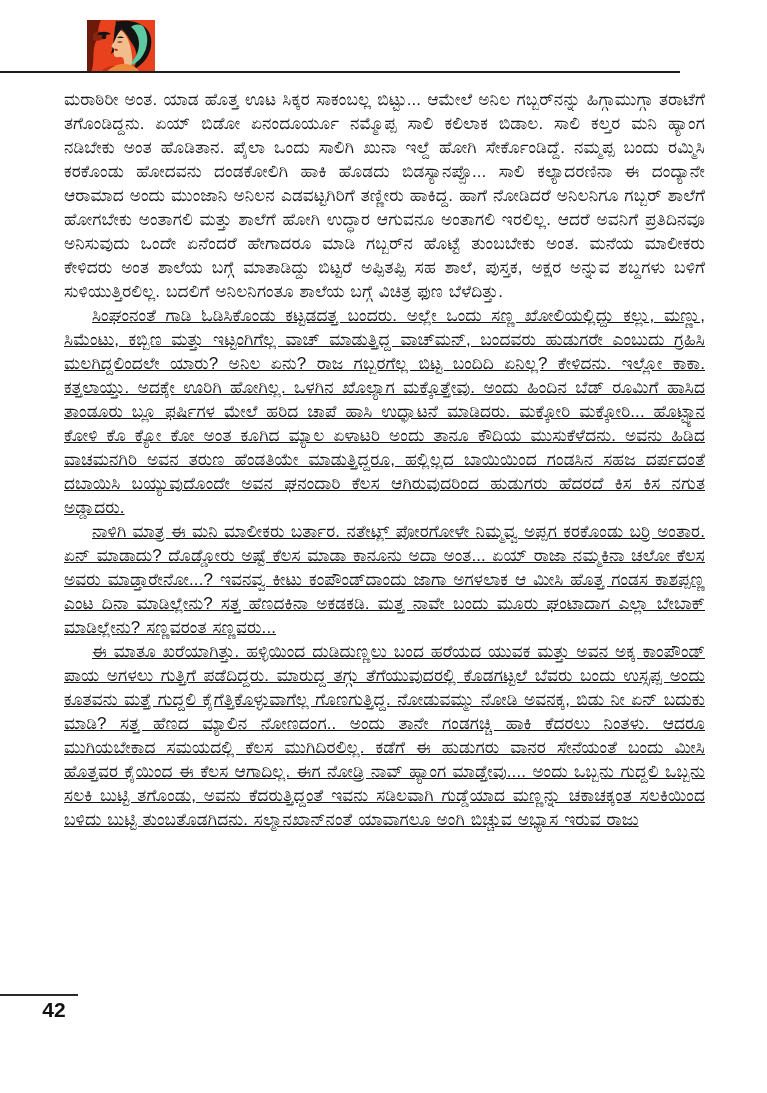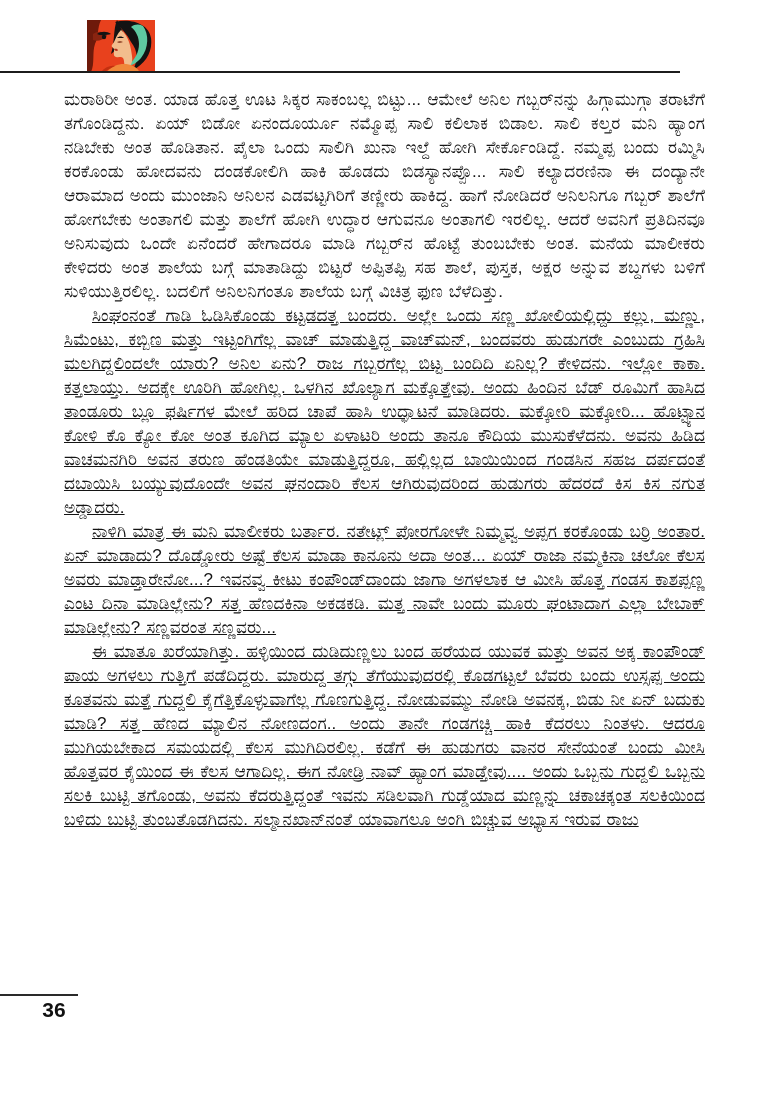--- a/index.html
+++ b/index.html
@@ -94,15 +94,15 @@
   <div class="header-rule"></div>
 
   <div class="body-text">
     <p>ಮರಾಠಿರೀ ಅಂತ. ಯಾಡ ಹೊತ್ತ ಊಟ ಸಿಕ್ಕರ ಸಾಕಂಬಲ್ಲ ಬಿಟ್ಟು... ಆಮೇಲೆ ಅನಿಲ ಗಬ್ಬರ್‌ನನ್ನು ಹಿಗ್ಗಾಮುಗ್ಗಾ ತರಾಟೆಗೆ ತಗೊಂಡಿದ್ದನು. ಏಯ್ ಬಿಡೋ ಏನಂದೂರ್ಯೂ ನಮ್ಮೊಪ್ಪ ಸಾಲಿ ಕಲಿಲಾಕ ಬಿಡಾಲ. ಸಾಲಿ ಕಲ್ತರ ಮನಿ ಹ್ಯಾಂಗ ನಡಿಬೇಕು ಅಂತ ಹೊಡಿತಾನ. ಪೈಲಾ ಒಂದು ಸಾಲಿಗಿ ಖುನಾ ಇಲ್ದೆ ಹೋಗಿ ಸೇರ್ಕೊಂಡಿದ್ದೆ. ನಮ್ಮಪ್ಪ ಬಂದು ರಮ್ಮಿಸಿ ಕರಕೊಂಡು ಹೋದವನು ದಂಡಕೋಲಿಗಿ ಹಾಕಿ ಹೊಡದು ಬಿಡಸ್ಯಾನಪ್ಪೊ... ಸಾಲಿ ಕಲ್ಯಾದರಣಿನಾ ಈ ದಂದ್ಯಾನೇ ಆರಾಮಾದ ಅಂದು ಮುಂಜಾನಿ ಅನಿಲನ ಎಡವಟ್ಟಗಿರಿಗೆ ತಣ್ಣೀರು ಹಾಕಿದ್ದ. ಹಾಗೆ ನೋಡಿದರೆ ಅನಿಲನಿಗೂ ಗಬ್ಬರ್ ಶಾಲೆಗೆ ಹೋಗಬೇಕು ಅಂತಾಗಲಿ ಮತ್ತು ಶಾಲೆಗೆ ಹೋಗಿ ಉದ್ಧಾರ ಆಗುವನೂ ಅಂತಾಗಲಿ ಇರಲಿಲ್ಲ. ಆದರೆ ಅವನಿಗೆ ಪ್ರತಿದಿನವೂ ಅನಿಸುವುದು ಒಂದೇ ಏನೆಂದರೆ ಹೇಗಾದರೂ ಮಾಡಿ ಗಬ್ಬರ್‌ನ ಹೊಟ್ಟೆ ತುಂಬಬೇಕು ಅಂತ. ಮನೆಯ ಮಾಲೀಕರು ಕೇಳಿದರು ಅಂತ ಶಾಲೆಯ ಬಗ್ಗೆ ಮಾತಾಡಿದ್ದು ಬಿಟ್ಟರೆ ಅಪ್ಪಿತಪ್ಪಿ ಸಹ ಶಾಲೆ, ಪುಸ್ತಕ, ಅಕ್ಷರ ಅನ್ನುವ ಶಬ್ದಗಳು ಬಳಿಗೆ ಸುಳಿಯುತ್ತಿರಲಿಲ್ಲ. ಬದಲಿಗೆ ಅನಿಲನಿಗಂತೂ ಶಾಲೆಯ ಬಗ್ಗೆ ವಿಚಿತ್ರ ಫುಣ ಬೆಳೆದಿತ್ತು.</p>
     <p class="indented">ಸಿಂಘಂನಂತೆ ಗಾಡಿ ಓಡಿಸಿಕೊಂಡು ಕಟ್ಟಡದತ್ತ ಬಂದರು. ಅಲ್ಲೇ ಒಂದು ಸಣ್ಣ ಖೋಲಿಯಲ್ಲಿದ್ದು ಕಲ್ಲು, ಮಣ್ಣು, ಸಿಮೆಂಟು, ಕಬ್ಬಿಣ ಮತ್ತು ಇಟ್ಟಂಗಿಗೆಲ್ಲ ವಾಚ್ ಮಾಡುತ್ತಿದ್ದ ವಾಚ್‌ಮನ್, ಬಂದವರು ಹುಡುಗರೇ ಎಂಬುದು ಗ್ರಹಿಸಿ ಮಲಗಿದ್ದಲಿಂದಲೇ ಯಾರು? ಅನಿಲ ಏನು? ರಾಜ ಗಬ್ಬರಗೆಲ್ಲ ಬಿಟ್ಟ ಬಂದಿದಿ ಏನಿಲ್ಲ? ಕೇಳಿದನು. ಇಲ್ಲೋ ಕಾಕಾ. ಕತ್ತಲಾಯ್ತು. ಅದಕ್ಕೇ ಊರಿಗಿ ಹೋಗಿಲ್ಲ. ಒಳಗಿನ ಖೊಲ್ಯಾಗ ಮಕ್ಕೊತ್ತೇವು. ಅಂದು ಹಿಂದಿನ ಬೆಡ್ ರೂಮಿಗೆ ಹಾಸಿದ ತಾಂಡೂರು ಬ್ಲೂ ಫರ್ಷಿಗಳ ಮೇಲೆ ಹರಿದ ಚಾಪೆ ಹಾಸಿ ಉದ್ಘಾಟನೆ ಮಾಡಿದರು. ಮಕ್ಕೋರಿ ಮಕ್ಕೋರಿ... ಹೊಟ್ಟ್ಯಾನ ಕೋಳಿ ಕೊ ಕ್ಯೋ ಕೋ ಅಂತ ಕೂಗಿದ ಮ್ಯಾಲ ಏಳಾಟರಿ ಅಂದು ತಾನೂ ಕೌದಿಯ ಮುಸುಕೆಳೆದನು. ಅವನು ಹಿಡಿದ ವಾಚಮನಗಿರಿ ಅವನ ತರುಣ ಹೆಂಡತಿಯೇ ಮಾಡುತ್ತಿದ್ದರೂ, ಹಲ್ಲಿಲ್ಲದ ಬಾಯಿಯಿಂದ ಗಂಡಸಿನ ಸಹಜ ದರ್ಪದಂತೆ ದಬಾಯಿಸಿ ಬಯ್ಯುವುದೊಂದೇ ಅವನ ಘನಂದಾರಿ ಕೆಲಸ ಆಗಿರುವುದರಿಂದ ಹುಡುಗರು ಹೆದರದೆ ಕಿಸ ಕಿಸ ನಗುತ ಅಡ್ಡಾದರು.</p>
     <p class="indented">ನಾಳಿಗಿ ಮಾತ್ರ ಈ ಮನಿ ಮಾಲೀಕರು ಬರ್ತಾರ. ನತೇಟ್ಲ್ ಪೋರಗೋಳೇ ನಿಮ್ಮವ್ವ ಅಪ್ಪಗ ಕರಕೊಂಡು ಬರ್ರಿ ಅಂತಾರ. ಏನ್ ಮಾಡಾದು? ದೊಡ್ಡೋರು ಅಷ್ಟೆ ಕೆಲಸ ಮಾಡಾ ಕಾನೂನು ಅದಾ ಅಂತ... ಏಯ್ ರಾಜಾ ನಮ್ಮಕಿನಾ ಚಲೋ ಕೆಲಸ ಅವರು ಮಾಡ್ತಾರೇನೋ...? ಇವನವ್ವ ಕೀಟು ಕಂಪೌಂಡ್‌ದಾಂದು ಜಾಗಾ ಅಗಳಲಾಕ ಆ ಮೀಸಿ ಹೊತ್ತ ಗಂಡಸ ಕಾಶಪ್ಪಣ್ಣ ಎಂಟ ದಿನಾ ಮಾಡಿಲ್ಲೇನು? ಸತ್ತ ಹೆಣದಕಿನಾ ಅಕಡಕಡಿ. ಮತ್ತ ನಾವೇ ಬಂದು ಮೂರು ಘಂಟಾದಾಗ ಎಲ್ಲಾ ಬೇಬಾಕ್ ಮಾಡಿಲ್ಲೇನು? ಸಣ್ಣವರಂತ ಸಣ್ಣವರು...</p>
     <p class="indented">ಈ ಮಾತೂ ಖರೆಯಾಗಿತ್ತು. ಹಳ್ಳಿಯಿಂದ ದುಡಿದುಣ್ಣಲು ಬಂದ ಹರೆಯದ ಯುವಕ ಮತ್ತು ಅವನ ಅಕ್ಕ ಕಾಂಪೌಂಡ್ ಪಾಯ ಅಗಳಲು ಗುತ್ತಿಗೆ ಪಡೆದಿದ್ದರು. ಮಾರುದ್ದ ತಗ್ಗು ತೆಗೆಯುವುದರಲ್ಲಿ ಕೊಡಗಟ್ಟಲೆ ಬೆವರು ಬಂದು ಉಸ್ಸಪ್ಪ ಅಂದು ಕೂತವನು ಮತ್ತೆ ಗುದ್ದಲಿ ಕೈಗೆತ್ತಿಕೊಳ್ಳುವಾಗೆಲ್ಲ ಗೊಣಗುತ್ತಿದ್ದ. ನೋಡುವಮ್ಮು ನೋಡಿ ಅವನಕ್ಕ, ಬಿಡು ನೀ ಏನ್ ಬದುಕು ಮಾಡಿ? ಸತ್ತ ಹೆಣದ ಮ್ಯಾಲಿನ ನೋಣದಂಗ.. ಅಂದು ತಾನೇ ಗಂಡಗಚ್ಚಿ ಹಾಕಿ ಕೆದರಲು ನಿಂತಳು. ಆದರೂ ಮುಗಿಯಬೇಕಾದ ಸಮಯದಲ್ಲಿ ಕೆಲಸ ಮುಗಿದಿರಲಿಲ್ಲ. ಕಡೆಗೆ ಈ ಹುಡುಗರು ವಾನರ ಸೇನೆಯಂತೆ ಬಂದು ಮೀಸಿ ಹೊತ್ತವರ ಕೈಯಿಂದ ಈ ಕೆಲಸ ಆಗಾದಿಲ್ಲ. ಈಗ ನೋಡ್ರಿ ನಾವ್ ಹ್ಯಾಂಗ ಮಾಡ್ತೇವು.... ಅಂದು ಒಬ್ಬನು ಗುದ್ದಲಿ ಒಬ್ಬನು ಸಲಕಿ ಬುಟ್ಟಿ ತಗೊಂಡು, ಅವನು ಕೆದರುತ್ತಿದ್ದಂತೆ ಇವನು ಸಡಿಲವಾಗಿ ಗುಡ್ಡೆಯಾದ ಮಣ್ಣನ್ನು ಚಕಾಚಕ್ಕಂತ ಸಲಕಿಯಿಂದ ಬಳಿದು ಬುಟ್ಟಿ ತುಂಬತೊಡಗಿದನು. ಸಲ್ಮಾನಖಾನ್‌ನಂತೆ ಯಾವಾಗಲೂ ಅಂಗಿ ಬಿಚ್ಚುವ ಅಭ್ಯಾಸ ಇರುವ ರಾಜು</p>
   </div>
 
   <div class="footer-rule"></div>
-  <div class="page-number">36</div>
+  <div class="page-number">42</div>
 
 </div>
 
 </body></html>

